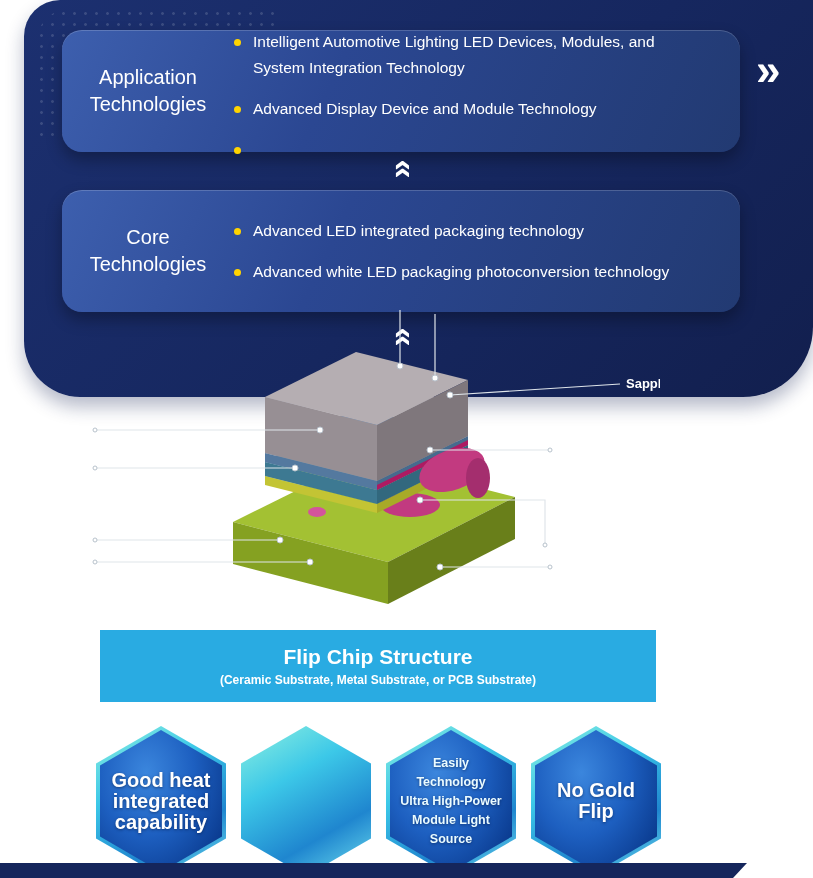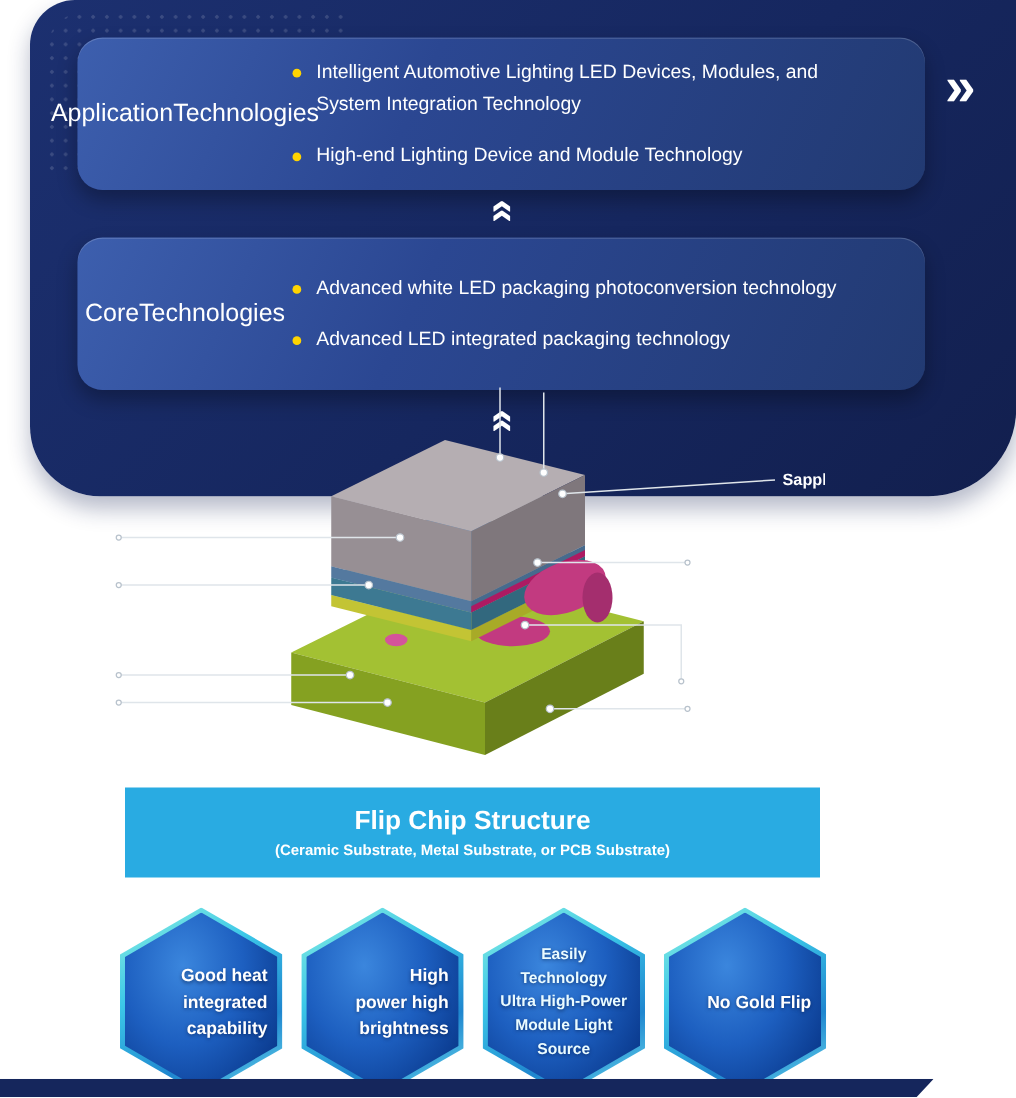--- a/index.html
+++ b/index.html
@@ -28,21 +28,21 @@
   
   .panel {
     position:absolute; left:62px; width:678px; height:122px; border-radius:20px;
     background:linear-gradient(115deg,#3d5fae 0%,#2b4792 40%,#223a72 100%);
     box-shadow:0 8px 16px rgba(0,0,0,.30), inset 0 1px 0 rgba(255,255,255,.18);
     display:flex;
   }
   .panel.p1 { top:30px; }
   .panel.p2 { top:190px; }
   .panel-title {
-    width:172px; display:flex; flex-direction:row; justify-content:center;
+    width:172px; display:flex; flex-direction:column; justify-content:center;
     align-items:center; color:#fff; font-size:20px; line-height:27px; font-weight:500;
     text-align:center;
   }
   .panel-body { flex:1; display:flex; flex-direction:column; justify-content:center; padding-right:20px; }
   ul.bullets { list-style:none; margin:0; padding:0; }
   .bullets li { display:flex; color:#fff; font-size:15.5px; line-height:26px; margin:15px 0; max-width:482px; }
   .p1 .bullets li { max-width:430px; }
   .dot { flex:0 0 auto; width:7px; height:7px; border-radius:50%; background:#ffd400; margin:10px 12px 0 0; }
 
   
@@ -76,21 +76,21 @@
   }
   .hex-inner {
     position:absolute; inset:4px;
     clip-path:polygon(50% 0,100% 25%,100% 75%,50% 100%,0 75%,0 25%);
     background:radial-gradient(ellipse at 38% 30%,#3b86dd 0%,#1d5fc0 45%,#0a3a8e 85%);
     display:flex; flex-direction:column; align-items:center; justify-content:center;
     color:#fff; font-weight:700; text-align:center; padding:0 8px;
     text-shadow:0 1px 3px rgba(0,20,60,.55);
   }
   .hex-inner span { display:block; }
-  .hex1 .hex-inner, .hex2 .hex-inner, .hex4 .hex-inner { font-size:14px; line-height:21px;align-items:flex-end; }
+  .hex1 .hex-inner, .hex2 .hex-inner, .hex4 .hex-inner { font-size:20px; line-height:21px; }
   .hex3 .hex-inner { font-size:12.5px; line-height:19px; color:#eafbff; }
 
   
   .footer-bar {
     position:absolute; left:0; bottom:0; width:747px; height:15px; background:#15265c;
     clip-path:polygon(0 0,100% 0,calc(100% - 14px) 100%,0 100%);
   }
 </style>
 </head>
 <body>
@@ -107,44 +107,47 @@
       <span>Technologies</span>
     </div>
     <div class="panel-body">
       <ul class="bullets">
         <li>
           <span class="dot"></span>
           <span>Intelligent Automotive Lighting LED Devices, Modules, and System Integration Technology</span>
         </li>
         <li>
           <span class="dot"></span>
-          <span>High-end Lighting Device and Module Technology</span>
+          <span>Advanced Display Device and Module Technology</span>
+        </li>
+        <li>
+          <span class="dot"></span>
         </li>
       </ul>
     </div>
   </div>
 
   <div class="chev c1">
     <span>»</span>
   </div>
 
   <div class="panel p2">
     <div class="panel-title">
       <span>Core</span>
       <span>Technologies</span>
     </div>
     <div class="panel-body">
       <ul class="bullets">
         <li>
           <span class="dot"></span>
+          <span>Advanced LED integrated packaging technology</span>
+        </li>
+        <li>
+          <span class="dot"></span>
           <span>Advanced white LED packaging photoconversion technology</span>
-        </li>
-        <li>
-          <span class="dot"></span>
-          <span>Advanced LED integrated packaging technology</span>
         </li>
       </ul>
     </div>
   </div>
 
   <div class="chev c2">
     <span>»</span>
   </div>
 
   <svg class="diagram" viewBox="0 0 580 340">
@@ -222,25 +225,20 @@
     <div class="hex hex1">
       <div class="hex-outer"></div>
       <div class="hex-inner">
         <span>Good heat</span>
         <span>integrated</span>
         <span>capability</span>
       </div>
     </div>
     <div class="hex hex2">
       <div class="hex-outer"></div>
-      <div class="hex-inner">
-        <span>High</span>
-        <span>power high</span>
-        <span>brightness</span>
-      </div>
     </div>
     <div class="hex hex3">
       <div class="hex-outer"></div>
       <div class="hex-inner">
         <span>Easily Technology</span>
         <span>Ultra High-Power</span>
         <span>Module Light Source</span>
       </div>
     </div>
     <div class="hex hex4">

